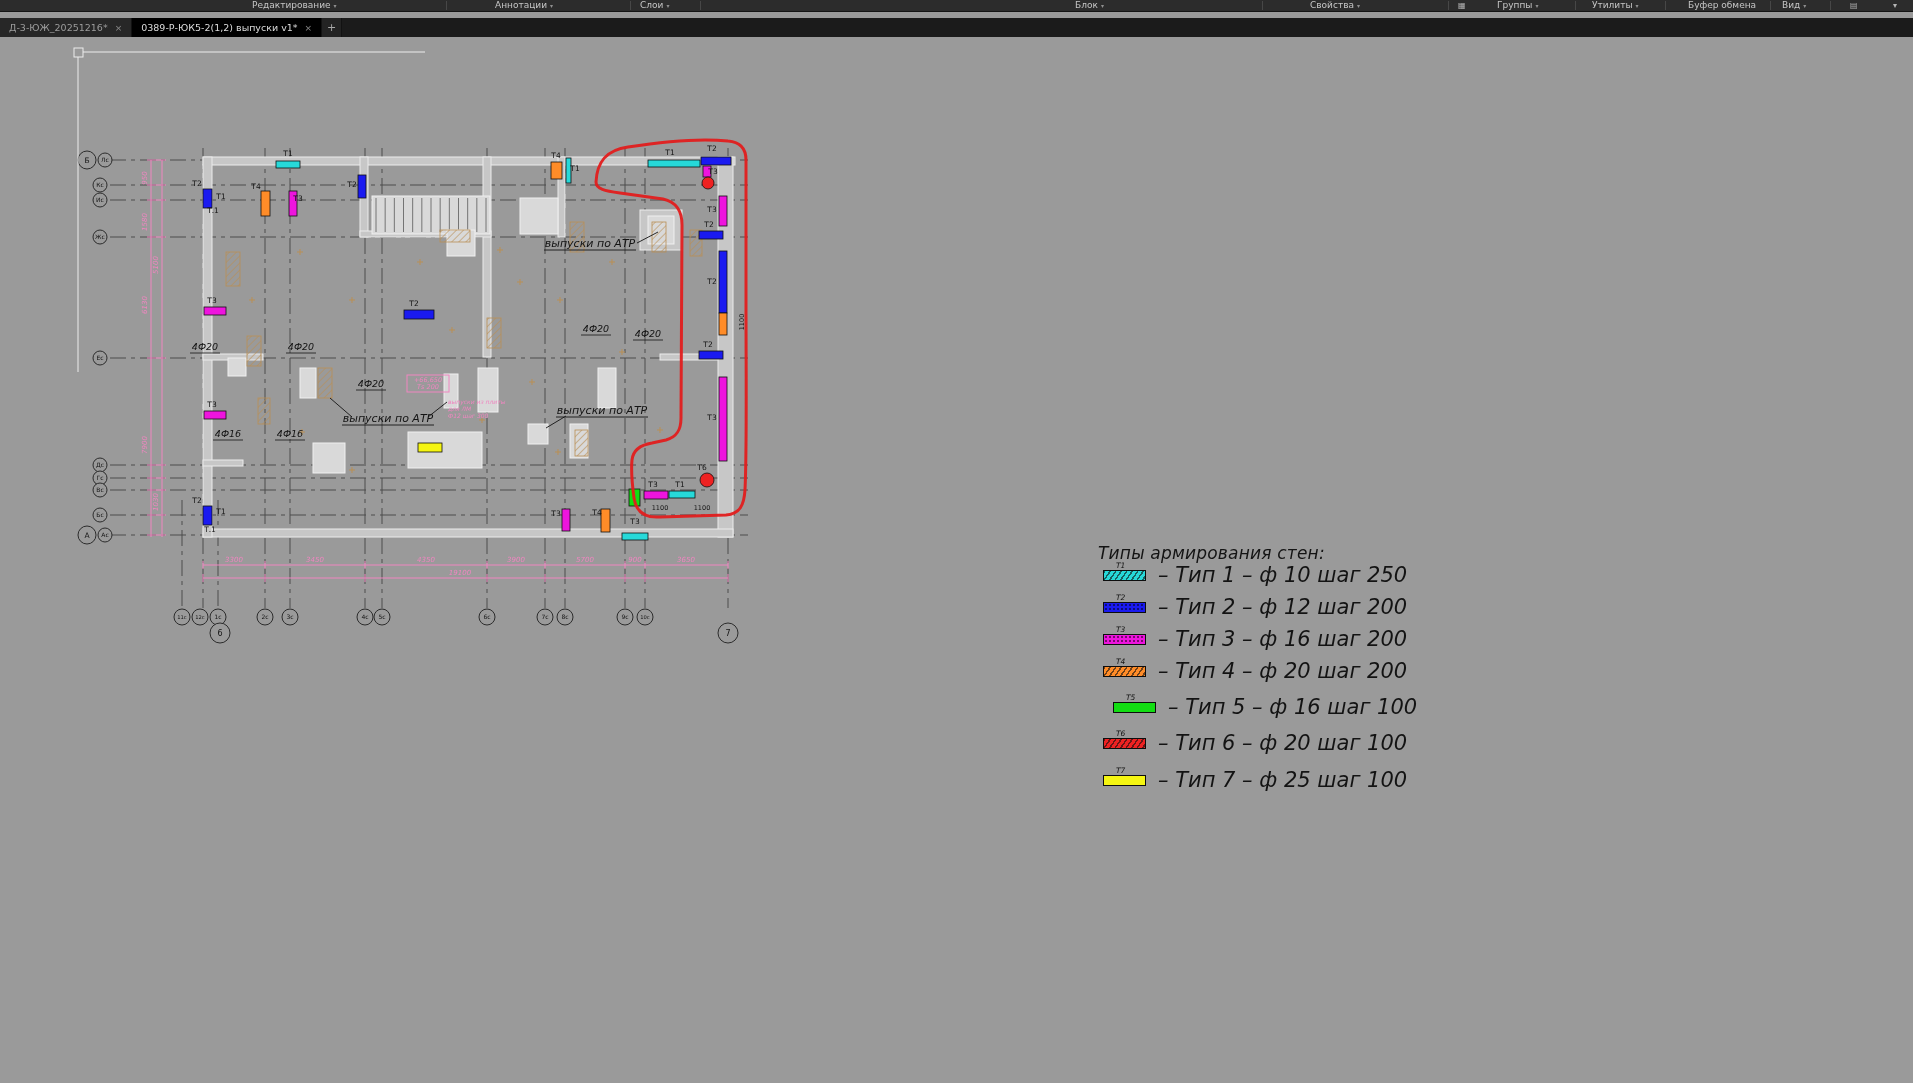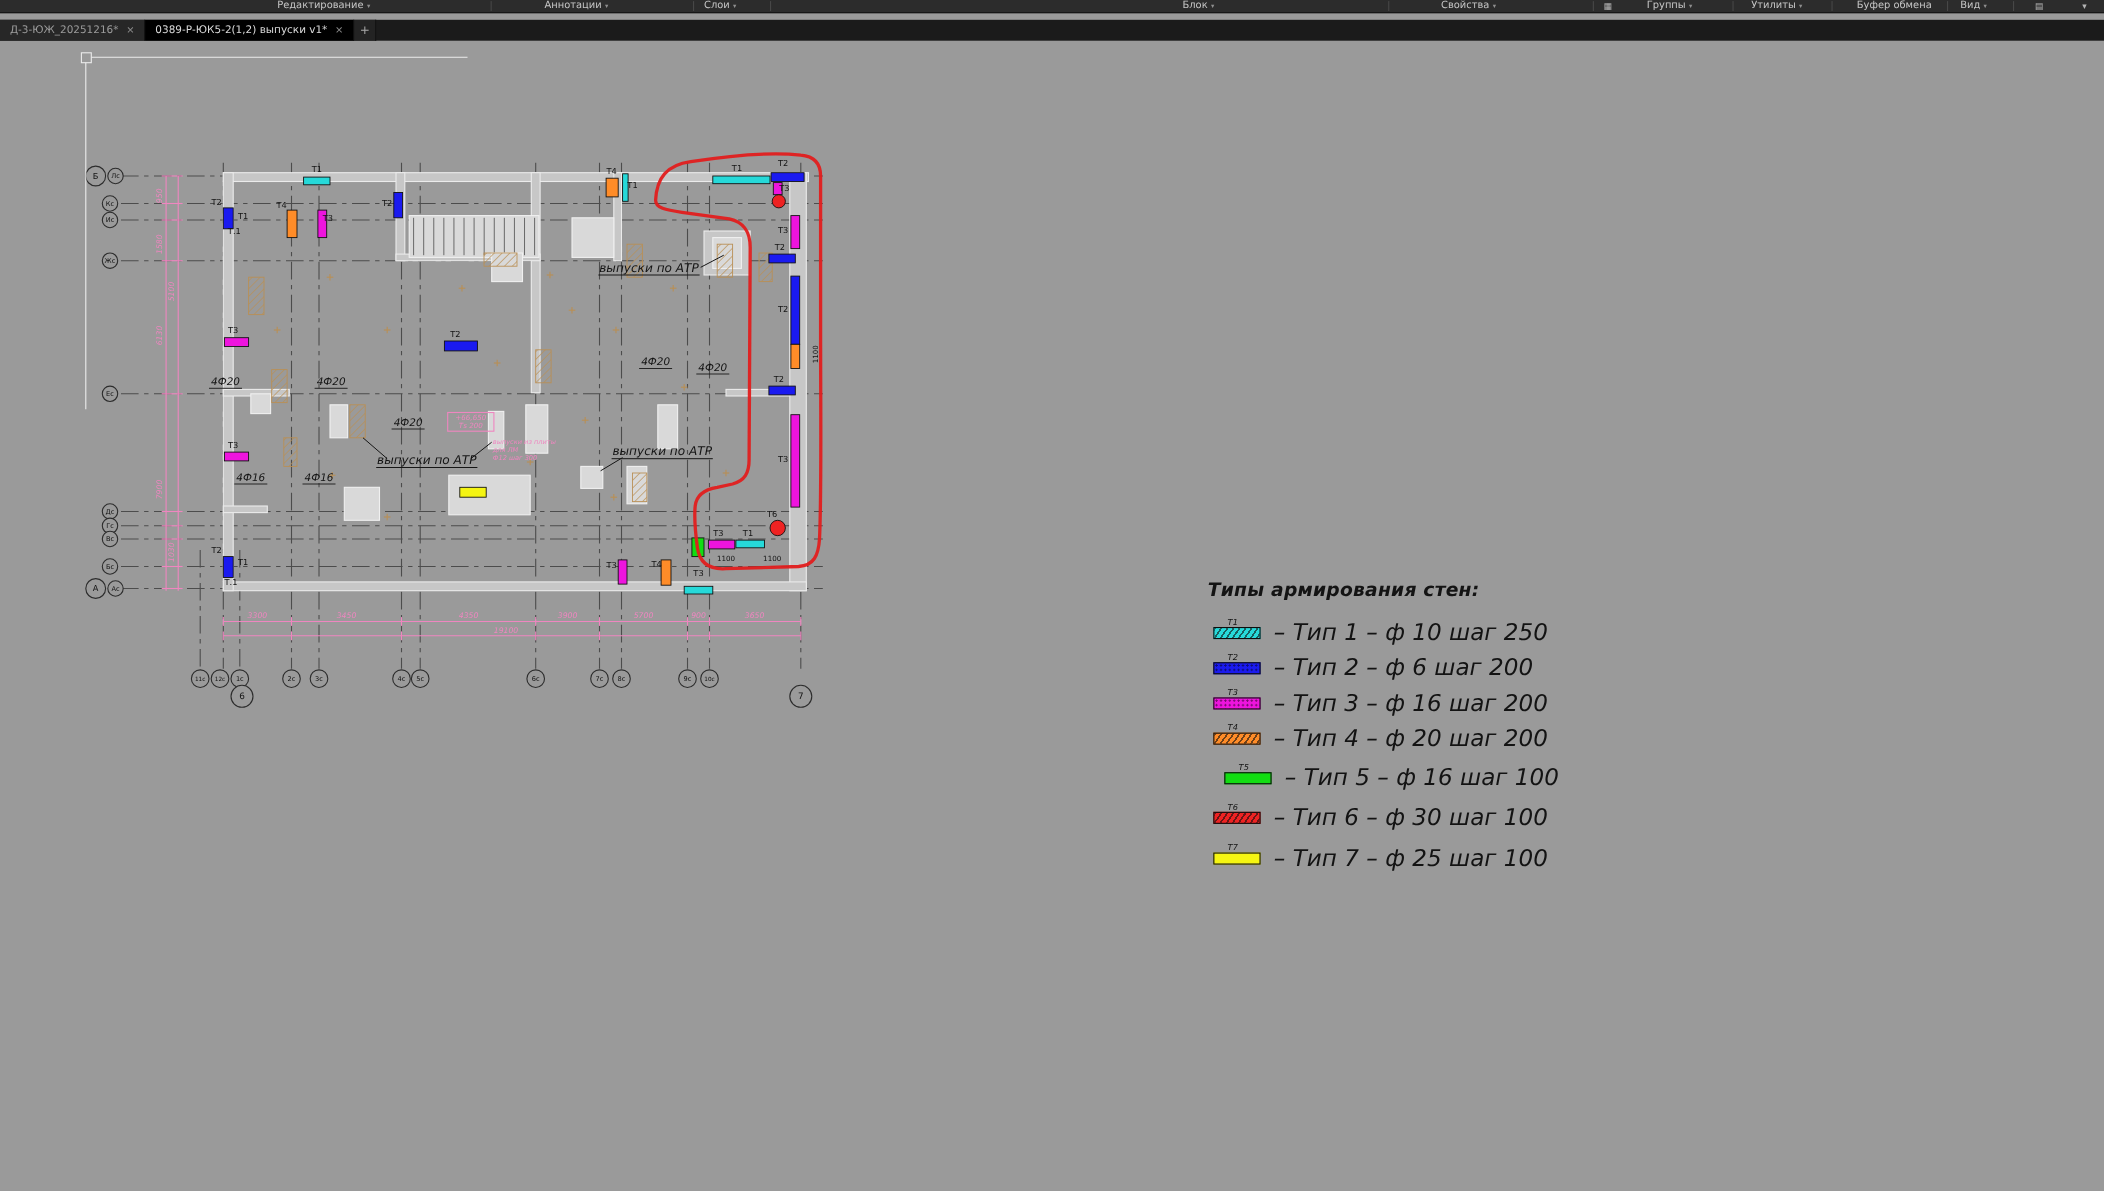--- a/index.html
+++ b/index.html
@@ -14,21 +14,21 @@
   .tabbar{position:absolute;top:18px;left:0;width:1913px;height:19px;background:#1b1b1b;display:flex;align-items:stretch;z-index:20;}
   .tab{display:flex;align-items:center;gap:7px;padding:0 9px;font-size:9.5px;color:#9c9c9c;background:#272727;border-right:1px solid #121212;cursor:default;white-space:nowrap;}
   .tab.active{background:#000000;color:#dcdcdc;}
   .tab .x{font-size:9px;color:#8a8a8a;}
   .newtab{width:19px;display:flex;align-items:center;justify-content:center;color:#a8a8a8;font-size:11px;background:#232323;border-right:1px solid #121212;}
   
   svg#cv{position:absolute;top:0;left:0;z-index:1;}
   svg#cv text{font-family:"DejaVu Sans",sans-serif;}
   
   .legend{position:absolute;z-index:5;width:330px;height:280px;}
-  .legend-title{font-style:italic;font-weight:700;font-size:17px;color:#141414;letter-spacing:.2px;white-space:nowrap;}
+  .legend-title{font-style:italic;font-weight:400;font-size:17px;color:#141414;letter-spacing:.2px;white-space:nowrap;margin-top:16px;}
   .lrow{position:absolute;left:5px;display:flex;align-items:center;gap:12px;}
   .swwrap{position:relative;}
   .tag{position:absolute;top:-9px;left:13px;font-size:7.5px;font-style:italic;color:#141414;}
   .sw{width:43px;height:11px;border:1.6px solid #0d0d0d;box-sizing:border-box;}
   .sw.hatch{background-image:repeating-linear-gradient(125deg,rgba(15,15,15,.6) 0 1.5px,transparent 1.5px 4.5px);}
   .sw.dots{background-image:radial-gradient(rgba(0,0,0,.5) .9px,transparent 1.1px);background-size:4px 4px;}
   .ltext{font-style:italic;font-size:21px;font-weight:500;color:#131313;white-space:nowrap;}
 </style>
 </head>
 <body>
@@ -378,21 +378,21 @@
           <div class="tag">Т1</div>
           <div class="sw hatch" style="background-color: rgb(38, 217, 217);"></div>
         </div>
         <div class="ltext">– Тип 1 – ф 10 шаг 250</div>
       </div>
       <div class="lrow" style="top: 68px;">
         <div class="swwrap">
           <div class="tag">Т2</div>
           <div class="sw dots" style="background-color: rgb(26, 26, 240);"></div>
         </div>
-        <div class="ltext">– Тип 2 – ф 6 шаг 200</div>
+        <div class="ltext">– Тип 2 – ф 12 шаг 200</div>
       </div>
       <div class="lrow" style="top: 100px;">
         <div class="swwrap">
           <div class="tag">Т3</div>
           <div class="sw dots" style="background-color: rgb(238, 20, 222);"></div>
         </div>
         <div class="ltext">– Тип 3 – ф 16 шаг 200</div>
       </div>
       <div class="lrow" style="top: 132px;">
         <div class="swwrap">
@@ -406,21 +406,21 @@
           <div class="tag">Т5</div>
           <div class="sw " style="background-color: rgb(18, 221, 18);"></div>
         </div>
         <div class="ltext">– Тип 5 – ф 16 шаг 100</div>
       </div>
       <div class="lrow" style="top: 204px;">
         <div class="swwrap">
           <div class="tag">Т6</div>
           <div class="sw hatch" style="background-color: rgb(238, 34, 34);"></div>
         </div>
-        <div class="ltext">– Тип 6 – ф 30 шаг 100</div>
+        <div class="ltext">– Тип 6 – ф 20 шаг 100</div>
       </div>
       <div class="lrow" style="top: 241px;">
         <div class="swwrap">
           <div class="tag">Т7</div>
           <div class="sw " style="background-color: rgb(245, 245, 18);"></div>
         </div>
         <div class="ltext">– Тип 7 – ф 25 шаг 100</div>
       </div>
     </div>
 </div>

